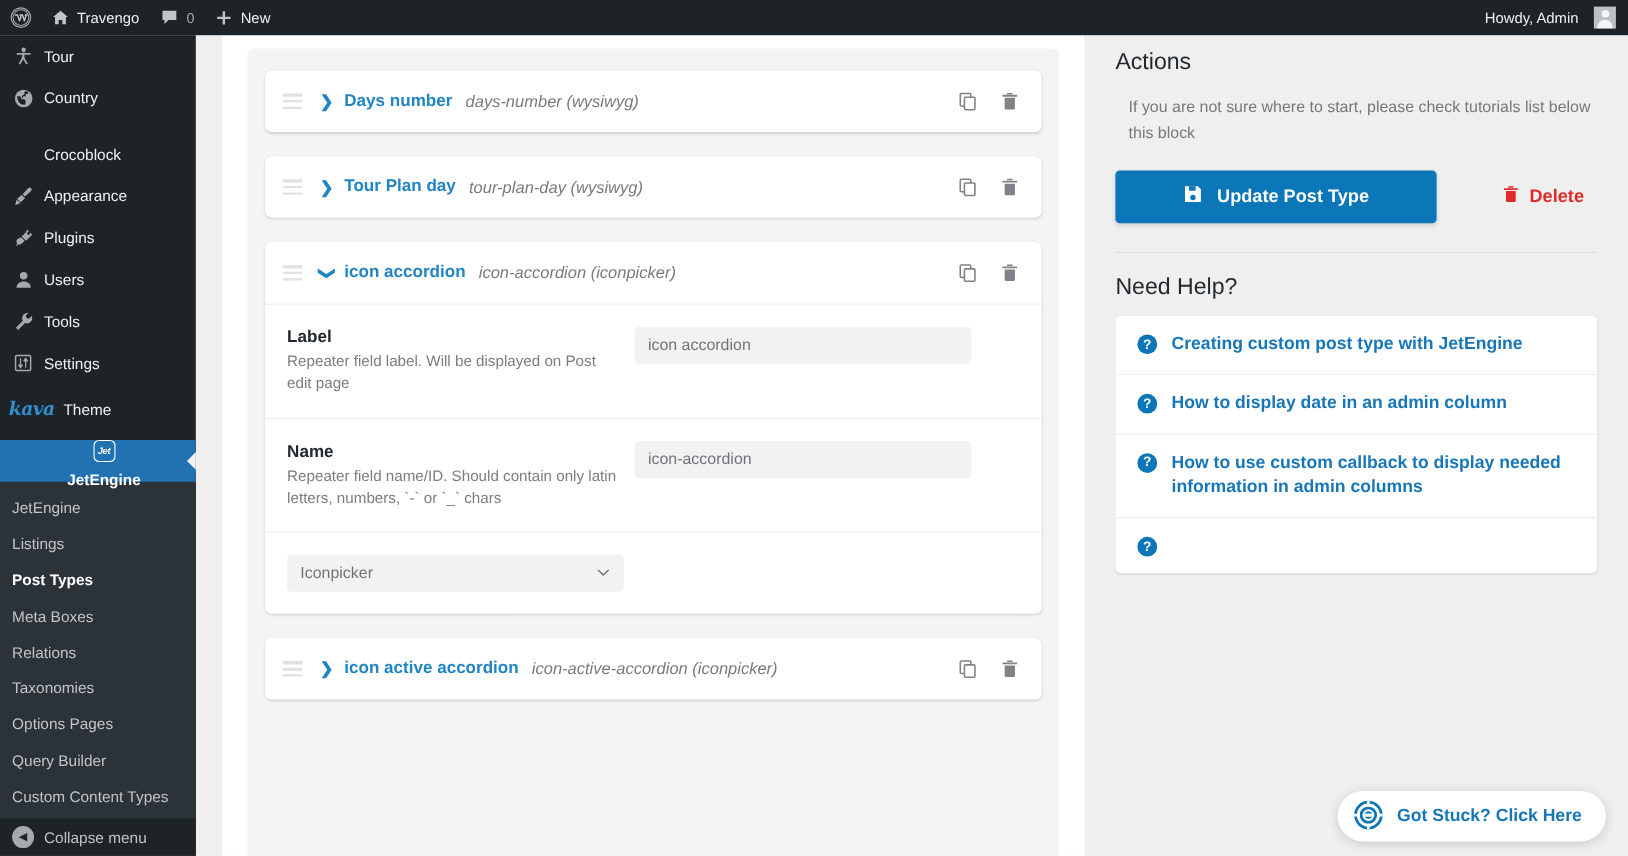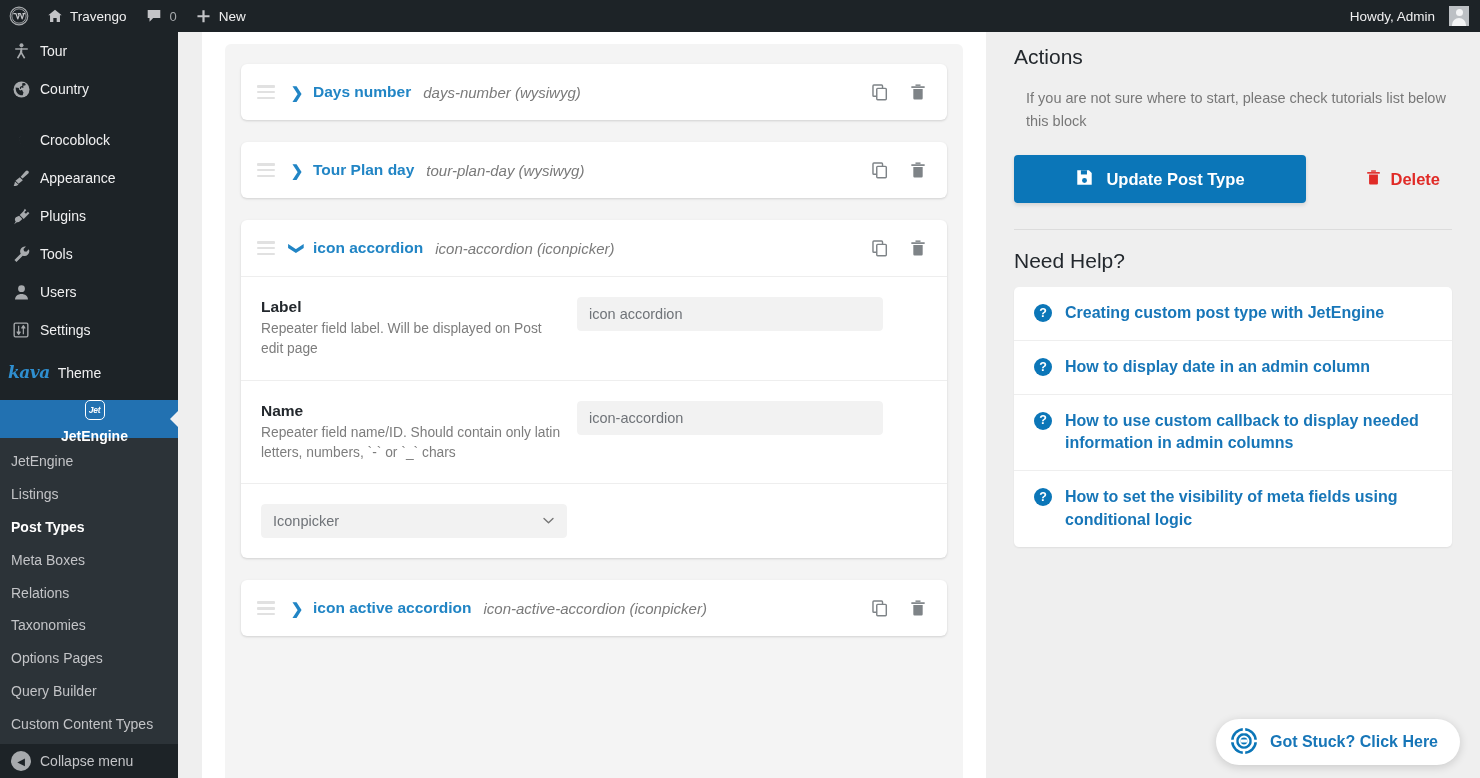--- a/index.html
+++ b/index.html
@@ -375,34 +375,34 @@
         <path d="M7.5 9.1 10.9 12.5 8.3 15.1c-1.4 1.4-3.3 1.3-4.4.2-1.1-1.1-1.2-3 .2-4.4z" fill="currentColor"></path>
         <path d="M4.6 14.2 5.8 15.4 2.2 18.2z" fill="currentColor"></path>
       </svg>
     </span>
     <span class="ml">Plugins</span>
   </a>
 
   <a class="menu-top" href="#">
     <span class="mi">
       <svg width="19" height="19" viewBox="0 0 20 20" aria-hidden="true">
-        <path d="M13.5 1.6a5 5 0 0 0-4.3 7.5l-6.6 6.6 2.1 2.1 6.6-6.6a5 5 0 0 0 6.4-6.7l-2.6 2.6-2.4-.6-.6-2.4 2.6-2.6a5 5 0 0 0-1.2.1z" fill="currentColor"></path>
-      </svg>
-    </span>
-    <span class="ml">Tools</span>
-  </a>
-
-  <a class="menu-top" href="#">
-    <span class="mi">
-      <svg width="19" height="19" viewBox="0 0 20 20" aria-hidden="true">
         <circle cx="10" cy="6" r="3.6" fill="currentColor"></circle>
         <path d="M3.2 17.4c0-3.5 3-5.8 6.8-5.8s6.8 2.3 6.8 5.8z" fill="currentColor"></path>
       </svg>
     </span>
     <span class="ml">Users</span>
+  </a>
+
+  <a class="menu-top" href="#">
+    <span class="mi">
+      <svg width="19" height="19" viewBox="0 0 20 20" aria-hidden="true">
+        <path d="M13.5 1.6a5 5 0 0 0-4.3 7.5l-6.6 6.6 2.1 2.1 6.6-6.6a5 5 0 0 0 6.4-6.7l-2.6 2.6-2.4-.6-.6-2.4 2.6-2.6a5 5 0 0 0-1.2.1z" fill="currentColor"></path>
+      </svg>
+    </span>
+    <span class="ml">Tools</span>
   </a>
 
   <a class="menu-top" href="#">
     <span class="mi">
       <svg width="18" height="18" viewBox="0 0 20 20" aria-hidden="true">
         <rect x="2.4" y="2.4" width="15.2" height="15.2" rx="1.4" fill="none" stroke="currentColor" stroke-width="1.5"></rect>
         <path d="M7.4 5.2v7.4M7.4 14.8 5.6 12.2h3.6zM12.6 14.8V7.4M12.6 5.2l1.8 2.6h-3.6z" fill="currentColor" stroke="currentColor" stroke-width="1.3" stroke-linejoin="round"></path>
       </svg>
     </span>
     <span class="ml">Settings</span>
@@ -635,21 +635,20 @@
       <a class="help-item" href="#">
         <span class="help-q">?</span>
         <span class="help-text">How to display date in an admin column</span>
       </a>
       <a class="help-item" href="#">
         <span class="help-q">?</span>
         <span class="help-text">How to use custom callback to display needed information in admin columns</span>
       </a>
       <a class="help-item" href="#">
         <span class="help-q">?</span>
-        <span class="help-text">How to set the visibility of meta fields using conditional logic</span>
       </a>
     </div>
   </div>
 
   <button id="support-fab">
     <span>
       <svg width="28" height="28" viewBox="0 0 28 28" aria-hidden="true">
         <circle cx="14" cy="14" r="13" fill="#0b76b8"></circle>
         <circle cx="14" cy="14" r="9.2" fill="none" stroke="#fff" stroke-width="2.6"></circle>
         <circle cx="14" cy="14" r="4.4" fill="#0b76b8" stroke="#fff" stroke-width="2"></circle>

